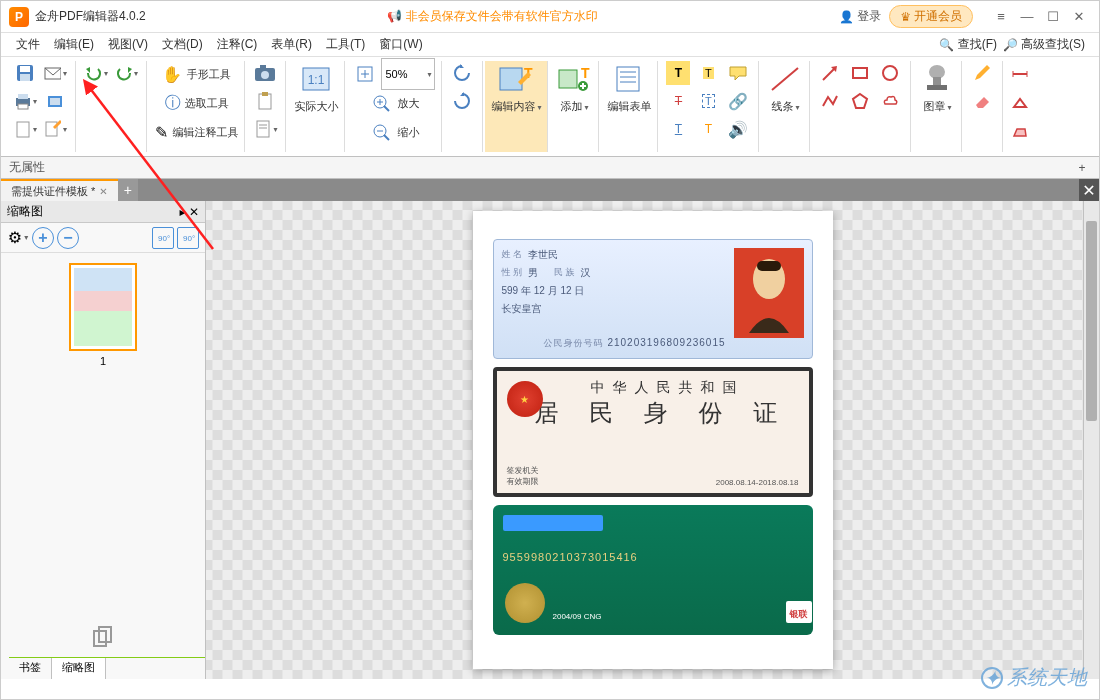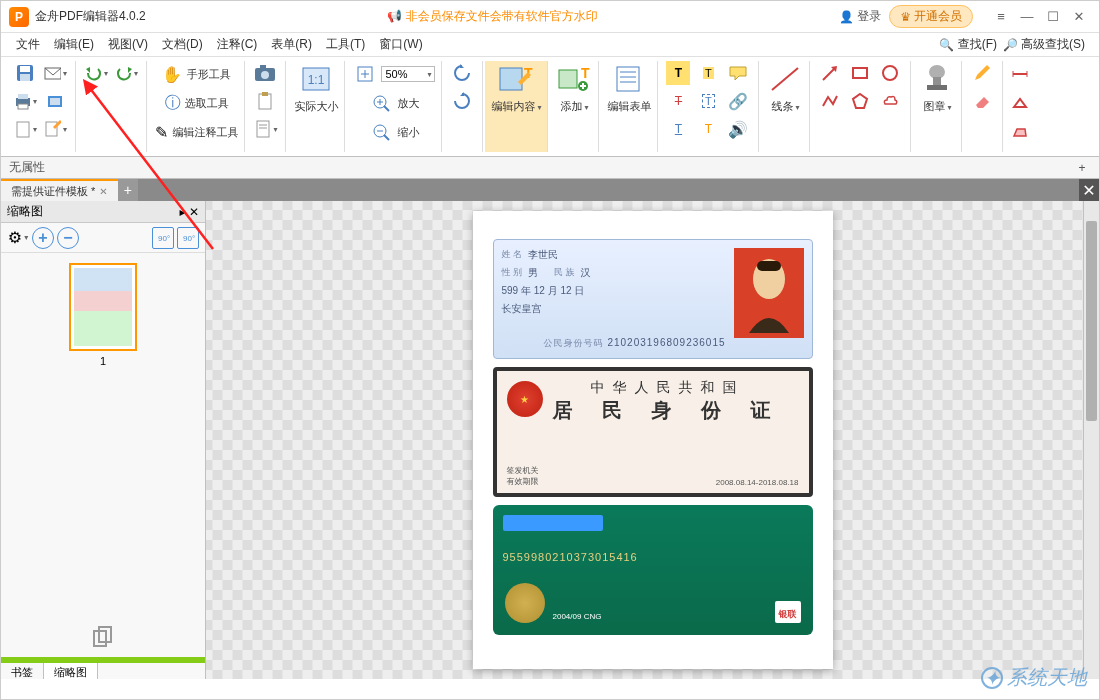--- a/index.html
+++ b/index.html
@@ -29,21 +29,21 @@
 .tool-group:last-child{border-right:none;}
 .tool-big { display: flex; flex-direction: column; align-items: center; gap: 2px; cursor: pointer; }
 .tool-big .ico { width: 36px; height: 36px; display:flex; align-items:center; justify-content:center; }
 .tool-big .lbl { font-size: 11px; color: #333; white-space: nowrap;}
 .tool-grid { display: grid; grid-template-columns: repeat(4, 26px); gap: 4px 4px; }
 .tool-grid.c2 { grid-template-columns: repeat(2, 26px); }
 .tool-grid.c3 { grid-template-columns: repeat(3, 26px); }
 .tool-ico { width: 24px; height: 24px; display:flex; align-items:center; justify-content:center; cursor:pointer; }
 .tool-row { display:flex; align-items:center; gap:4px; margin-bottom:3px; height:26px;}
 .tool-row .txtlbl{ font-size:11px; color:#333; white-space:nowrap;}
-.combo { display:flex; align-items:center; border:1px solid #bbb; height:16px; font-size:11px; padding:0 3px; background:#fff;}
+.combo { display:flex; align-items:center; border:1px solid #bbb; height:32px; font-size:11px; padding:0 3px; background:#fff;}
 .dd{font-size:8px; color:#666; margin-left:2px;}
 
 
 .propbar { height: 22px; border-bottom: 1px solid #c0c0c0; font-size: 12px; color: #555; padding: 2px 8px; display:flex; align-items:center; justify-content:space-between; background:#f5f5f5;}
 .propbar .plus{width:18px; text-align:center; cursor:pointer;}
 
 
 .tabbar { height: 22px; background: #8a8a8a; display: flex; align-items: stretch; }
 .tab { background: #f2f2f2; border-top: 2px solid #ff9800; padding: 0 10px; font-size: 11px; display: flex; align-items: center; gap: 4px; color:#333;}
 .tab .close { color:#888; cursor:pointer; font-size:10px;}
@@ -55,44 +55,44 @@
 .side { width: 205px; border-right: 1px solid #c0c0c0; display:flex; flex-direction:column; background:#f8f8f8;}
 .side-title { height: 22px; background: #e8e8e8; border-bottom:1px solid #c8c8c8; font-size:12px; padding:2px 6px; display:flex; align-items:center; justify-content:space-between;}
 .side-tools { height: 30px; display:flex; align-items:center; gap:3px; padding:3px 6px; border-bottom:1px solid #ddd;}
 .side-tools .sico { width:22px; height:22px; display:flex; align-items:center; justify-content:center; cursor:pointer; border:1px solid transparent; border-radius:2px;}
 .side-tools .sico.circ{border:1px solid #4a90d9; border-radius:50%; color:#4a90d9; font-weight:bold;}
 .thumb-area{ flex:1; padding:10px; display:flex; flex-direction:column; align-items:center;}
 .thumb { width:68px; height:88px; border:2px solid #ff9800; background:#fff; padding:3px; position:relative;}
 .thumb-inner{width:100%; height:100%; background:linear-gradient(#cfe3f5 0 30%, #f5d0d0 30% 55%, #d0f5d0 55% 100%);}
 .thumb-num{font-size:11px; margin-top:4px; text-align:center;}
 .side-copy { height:40px; display:flex; align-items:center; justify-content:center; color:#888;}
-.side-bottom-tabs{ height:22px; display:flex; border-top:6px solid #84cc16;}
+.side-bottom-tabs{ height:22px; display:flex; border-top:1px solid #84cc16;margin-left:8px;}
 .side-bottom-tabs span{ padding:2px 10px; font-size:11px; border-right:1px solid #c0c0c0; cursor:pointer;}
 .side-bottom-tabs span.active{ background:#fff;}
 
 .viewer { flex:1; background: repeating-conic-gradient(#ddd 0% 25%, #eee 0% 50%) 50% / 20px 20px; overflow:auto; position:relative; display:flex; justify-content:center; padding:10px 0;}
 .page { width: 360px; background:#fff; box-shadow: 0 2px 8px rgba(0,0,0,0.3); padding: 20px 15px; }
 .page-title { font-size: 14px; font-weight: bold; text-align: center; margin-bottom: 10px;}
 .card { margin: 8px auto; border-radius: 4px; }
 .card1 { width: 320px; height: 120px; background: linear-gradient(#e8f0ff,#d0e0f5); border:1px solid #a0b8d8; display:flex; padding:8px; gap:8px; font-size:10px;}
 .card1 .info{flex:1; display:flex; flex-direction:column; gap:4px; color:#4a5a7a;}
 .card1 .info .rw{display:flex; gap:6px;}
 .card1 .info .k{color:#7a8aaa; font-size:9px;}
 .card1 .photo{width:70px; height:90px; background:#d84028; display:flex; align-items:center; justify-content:center;}
 .card1 .idnum{color:#4a5a7a; font-size:10px; letter-spacing:1px; margin-top:auto;text-align:right;}
 .card2 { width: 320px; height: 130px; background:#f8f0e8; border:4px solid #333; padding:8px; position:relative;}
 .card2 .emblem{width:36px; height:36px; background:radial-gradient(circle,#e04030,#c02010); border-radius:50%; position:absolute; left:10px; top:10px; display:flex; align-items:center; justify-content:center;}
 .card2 .t1{text-align:center; font-size:14px; color:#333; letter-spacing:8px; margin-left:30px;}
-.card2 .t2{text-align:center; font-size:20px; color:#333; letter-spacing:12px; font-weight:bold; margin-left:30px;}
+.card2 .t2{text-align:left; font-size:24px; color:#333; letter-spacing:12px; font-weight:normal; margin-left:30px;}
 .card2 .bottom{position:absolute; bottom:6px; left:10px; right:10px; display:flex; justify-content:space-between; font-size:8px; color:#555;}
 .card3 { width: 320px; height: 130px; background:linear-gradient(#0a7a5a,#0a6a4a); border-radius:6px; padding:10px; color:#fff; position:relative;}
 .card3 .strip{width:100px; height:16px; background:#3a9aff; border-radius:2px;}
 .card3 .cnum{font-size:11px; letter-spacing:1px; margin-top:20px; color:#e8d080;}
 .card3 .coin{width:40px; height:40px; background:radial-gradient(circle,#d0b050,#b09030); border-radius:50%; position:absolute; left:12px; bottom:12px;}
-.card3 .union{position:absolute; right:12px; bottom:12px; background:#fff; padding:2px 4px; border-radius:2px;}
+.card3 .union{position:absolute; right:1px; bottom:12px; background:#fff; padding:2px 4px; border-radius:2px;}
 .scrollbar-v{position:absolute; right:0; top:0; bottom:0; width:16px; background:#e8e8e8; border-left:1px solid #c0c0c0;}
 .scrollbar-v .thumb-sb{position:absolute; left:2px; right:2px; top:20px; height:200px; background:#b0b0b0; border-radius:2px;}
 
 
 .arrow { position:absolute; left:82px; top:78px; pointer-events:none; z-index:100;}
 
 
 .watermark{position:absolute; right:12px; bottom:8px; font-size:20px; color:#6aa5d8; opacity:0.85; font-style:italic; display:flex; align-items:center; gap:4px;}
 .watermark .wico{width:22px;height:22px;border:2px solid #6aa5d8;border-radius:50%;display:flex;align-items:center;justify-content:center;}
 

